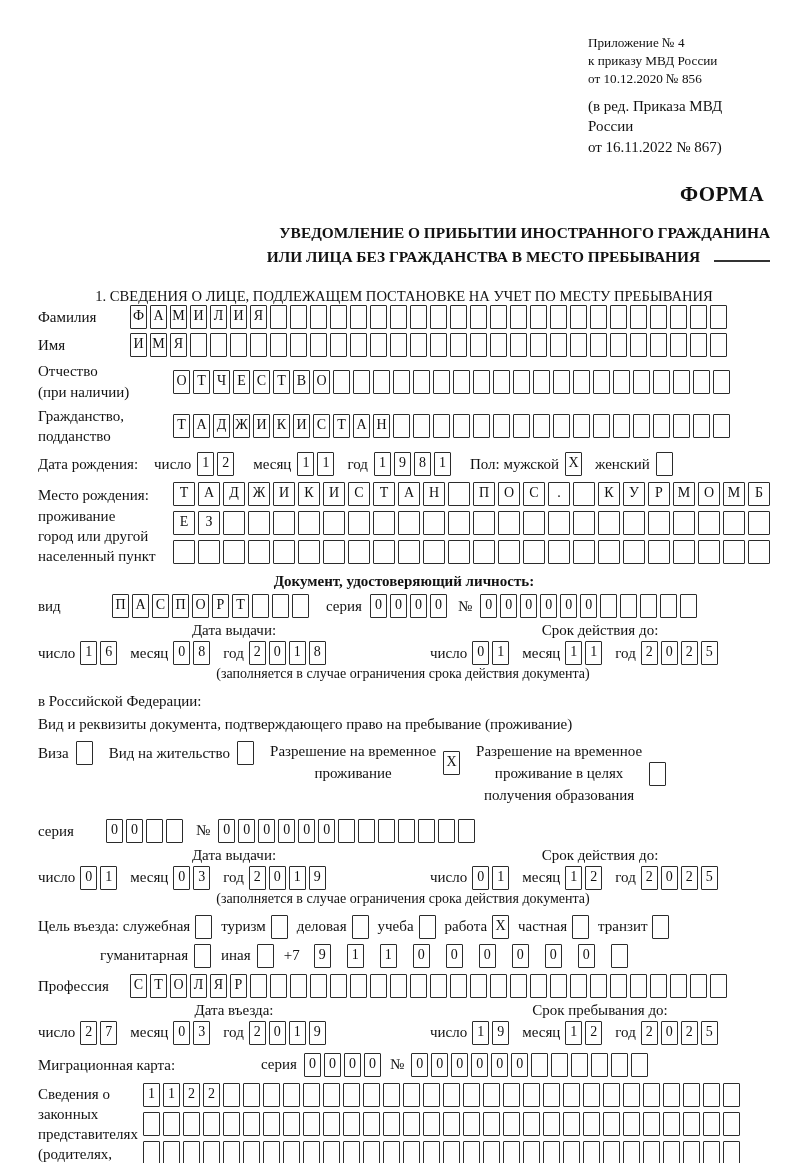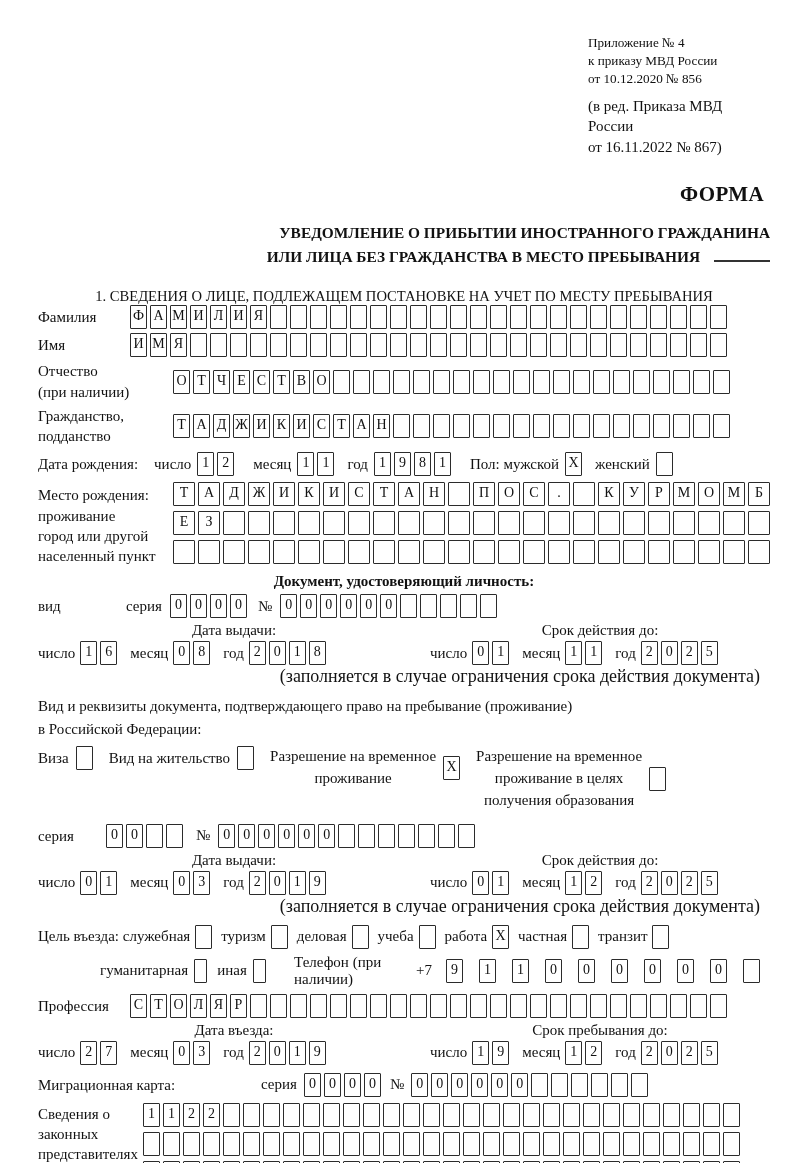--- a/index.html
+++ b/index.html
@@ -37,21 +37,21 @@
   .t{margin-right:6px;} .t-l{margin-left:10px;}
 
   
   .dates{display:flex;margin-top:2px;}
   .dcol-l{flex:0 0 392px;}
   .dcol-r{flex:1 1 auto;}
   .dhead{text-align:center;margin-bottom:2px;}
   .dgroup{display:flex;align-items:center;}
   .dgroup .dlbl{margin-right:5px;}
   .dgroup .strip{margin-right:10px;}
-  .note{text-align:right;font-size:18px;margin:1px 10px 8px 0;}
+  .note{text-align:center;font-size:14px;margin:1px 2px 8px 0;}
 
   .intro{margin:6px 0 2px 0;line-height:1.5;}
 
   .permits{display:flex;align-items:flex-start;margin:6px 0 12px 0;}
   .pitem{display:flex;align-items:center;margin-right:13px;}
   .pitem .ptext{margin-right:7px;line-height:1.45;}
   .pitem .center{text-align:center;}
 
   .purpose{display:flex;align-items:center;flex-wrap:nowrap;margin-bottom:5px;}
   .purpose .cell{margin-left:5px;margin-right:9px;}
@@ -141,20 +141,21 @@
     <span class="stack wide">
       <span class="strip"><span class="cell">Т</span><span class="cell">А</span><span class="cell">Д</span><span class="cell">Ж</span><span class="cell">И</span><span class="cell">К</span><span class="cell">И</span><span class="cell">С</span><span class="cell">Т</span><span class="cell">А</span><span class="cell">Н</span><span class="cell">&nbsp;</span><span class="cell">П</span><span class="cell">О</span><span class="cell">С</span><span class="cell">.</span><span class="cell">&nbsp;</span><span class="cell">К</span><span class="cell">У</span><span class="cell">Р</span><span class="cell">М</span><span class="cell">О</span><span class="cell">М</span><span class="cell">Б</span></span>
       <span class="strip"><span class="cell">Е</span><span class="cell">З</span><span class="cell">&nbsp;</span><span class="cell">&nbsp;</span><span class="cell">&nbsp;</span><span class="cell">&nbsp;</span><span class="cell">&nbsp;</span><span class="cell">&nbsp;</span><span class="cell">&nbsp;</span><span class="cell">&nbsp;</span><span class="cell">&nbsp;</span><span class="cell">&nbsp;</span><span class="cell">&nbsp;</span><span class="cell">&nbsp;</span><span class="cell">&nbsp;</span><span class="cell">&nbsp;</span><span class="cell">&nbsp;</span><span class="cell">&nbsp;</span><span class="cell">&nbsp;</span><span class="cell">&nbsp;</span><span class="cell">&nbsp;</span><span class="cell">&nbsp;</span><span class="cell">&nbsp;</span><span class="cell">&nbsp;</span></span>
       <span class="strip"><span class="cell">&nbsp;</span><span class="cell">&nbsp;</span><span class="cell">&nbsp;</span><span class="cell">&nbsp;</span><span class="cell">&nbsp;</span><span class="cell">&nbsp;</span><span class="cell">&nbsp;</span><span class="cell">&nbsp;</span><span class="cell">&nbsp;</span><span class="cell">&nbsp;</span><span class="cell">&nbsp;</span><span class="cell">&nbsp;</span><span class="cell">&nbsp;</span><span class="cell">&nbsp;</span><span class="cell">&nbsp;</span><span class="cell">&nbsp;</span><span class="cell">&nbsp;</span><span class="cell">&nbsp;</span><span class="cell">&nbsp;</span><span class="cell">&nbsp;</span><span class="cell">&nbsp;</span><span class="cell">&nbsp;</span><span class="cell">&nbsp;</span><span class="cell">&nbsp;</span></span>
     </span>
   </div>
 
   <div style="text-align:center;font-weight:bold;margin:2px 0 4px 0;">Документ, удостоверяющий личность:</div>
   <div class="frow">
     <span class="lbl t" style="flex-basis:68px;">вид</span>
+    <span class="strip"><span class="cell">П</span><span class="cell">А</span><span class="cell">С</span><span class="cell">П</span><span class="cell">О</span><span class="cell">Р</span><span class="cell">Т</span><span class="cell">&nbsp;</span><span class="cell">&nbsp;</span><span class="cell">&nbsp;</span></span>
     <span class="t" style="margin:0 8px 0 14px;">серия</span>
     <span class="strip"><span class="cell">0</span><span class="cell">0</span><span class="cell">0</span><span class="cell">0</span></span>
     <span class="t" style="margin:0 8px 0 8px;">№</span>
     <span class="strip"><span class="cell">0</span><span class="cell">0</span><span class="cell">0</span><span class="cell">0</span><span class="cell">0</span><span class="cell">0</span><span class="cell">&nbsp;</span><span class="cell">&nbsp;</span><span class="cell">&nbsp;</span><span class="cell">&nbsp;</span><span class="cell">&nbsp;</span></span>
   </div>
 
   <div class="dates">
     <div class="dcol-l">
       <div class="dhead">Дата выдачи:</div>
       <div class="dgroup">
@@ -174,22 +175,22 @@
         <span class="dlbl">месяц</span>
         <span class="strip"><span class="cell">1</span><span class="cell">1</span></span>
         <span class="dlbl">год</span>
         <span class="strip"><span class="cell">2</span><span class="cell">0</span><span class="cell">2</span><span class="cell">5</span></span>
       </div>
     </div>
   </div>
   <div class="note">(заполняется в случае ограничения срока действия документа)</div>
 
   <div class="intro">
+    <div>в Российской Федерации:</div>
     <div>Вид и реквизиты документа, подтверждающего право на пребывание (проживание)</div>
-    <div>в Российской Федерации:</div>
   </div>
 
   <div class="permits">
     <span class="pitem">
       <span class="ptext">Виза</span>
       <span class="cell">&nbsp;</span>
     </span>
     <span class="pitem">
       <span class="ptext">Вид на жительство</span>
       <span class="cell">&nbsp;</span>
@@ -258,21 +259,20 @@
     <span>частная</span>
     <span class="cell">&nbsp;</span>
     <span>транзит</span>
     <span class="cell">&nbsp;</span>
   </div>
   <div class="purpose2">
     <span>гуманитарная</span>
     <span class="cell">&nbsp;</span>
     <span>иная</span>
     <span class="cell">&nbsp;</span>
-    <span class="phone-lbl">Телефон (при наличии)</span>
     <span style="margin-right:8px;">+7</span>
     <span class="strip"><span class="cell">9</span><span class="cell">1</span><span class="cell">1</span><span class="cell">0</span><span class="cell">0</span><span class="cell">0</span><span class="cell">0</span><span class="cell">0</span><span class="cell">0</span><span class="cell">&nbsp;</span></span>
   </div>
 
   <div class="frow">
     <span class="lbl w92">Профессия</span>
     <span class="strip"><span class="cell">С</span><span class="cell">Т</span><span class="cell">О</span><span class="cell">Л</span><span class="cell">Я</span><span class="cell">Р</span><span class="cell">&nbsp;</span><span class="cell">&nbsp;</span><span class="cell">&nbsp;</span><span class="cell">&nbsp;</span><span class="cell">&nbsp;</span><span class="cell">&nbsp;</span><span class="cell">&nbsp;</span><span class="cell">&nbsp;</span><span class="cell">&nbsp;</span><span class="cell">&nbsp;</span><span class="cell">&nbsp;</span><span class="cell">&nbsp;</span><span class="cell">&nbsp;</span><span class="cell">&nbsp;</span><span class="cell">&nbsp;</span><span class="cell">&nbsp;</span><span class="cell">&nbsp;</span><span class="cell">&nbsp;</span><span class="cell">&nbsp;</span><span class="cell">&nbsp;</span><span class="cell">&nbsp;</span><span class="cell">&nbsp;</span><span class="cell">&nbsp;</span><span class="cell">&nbsp;</span></span>
   </div>
 
   <div class="dates">

